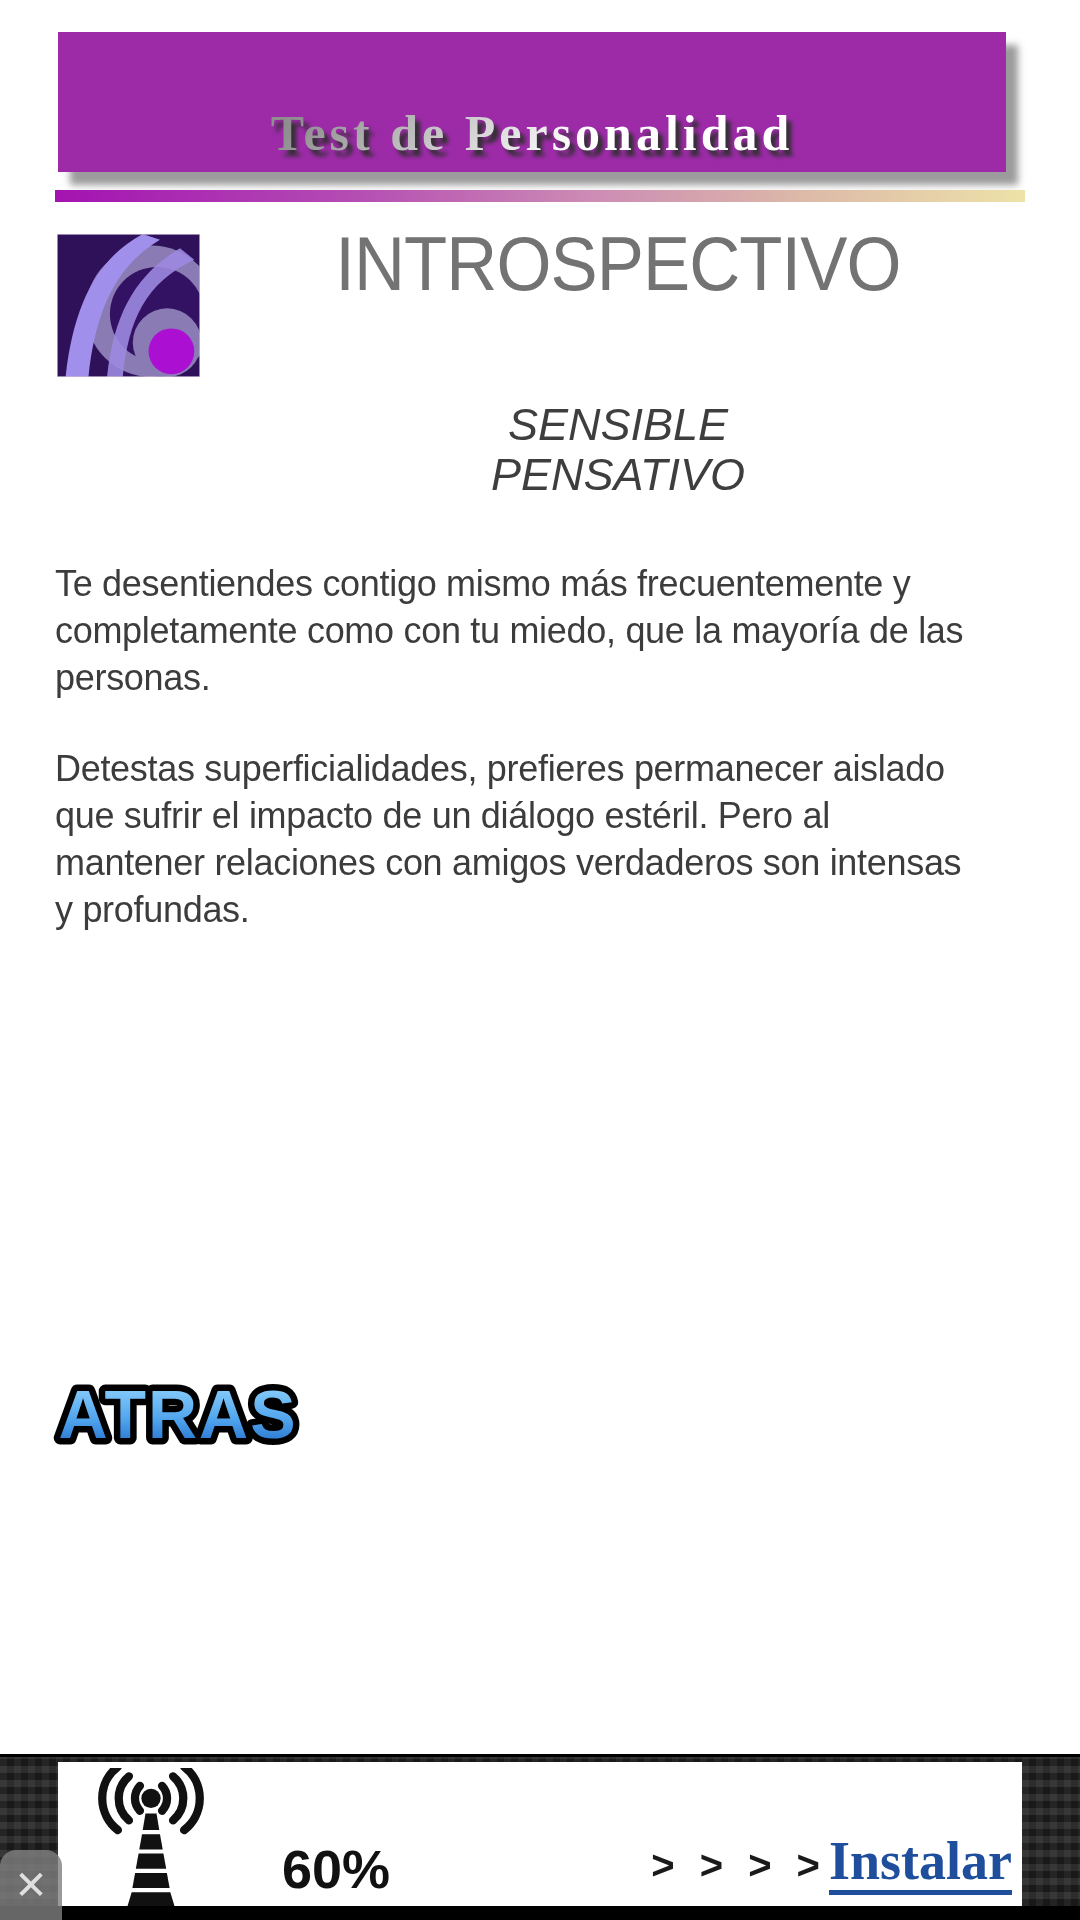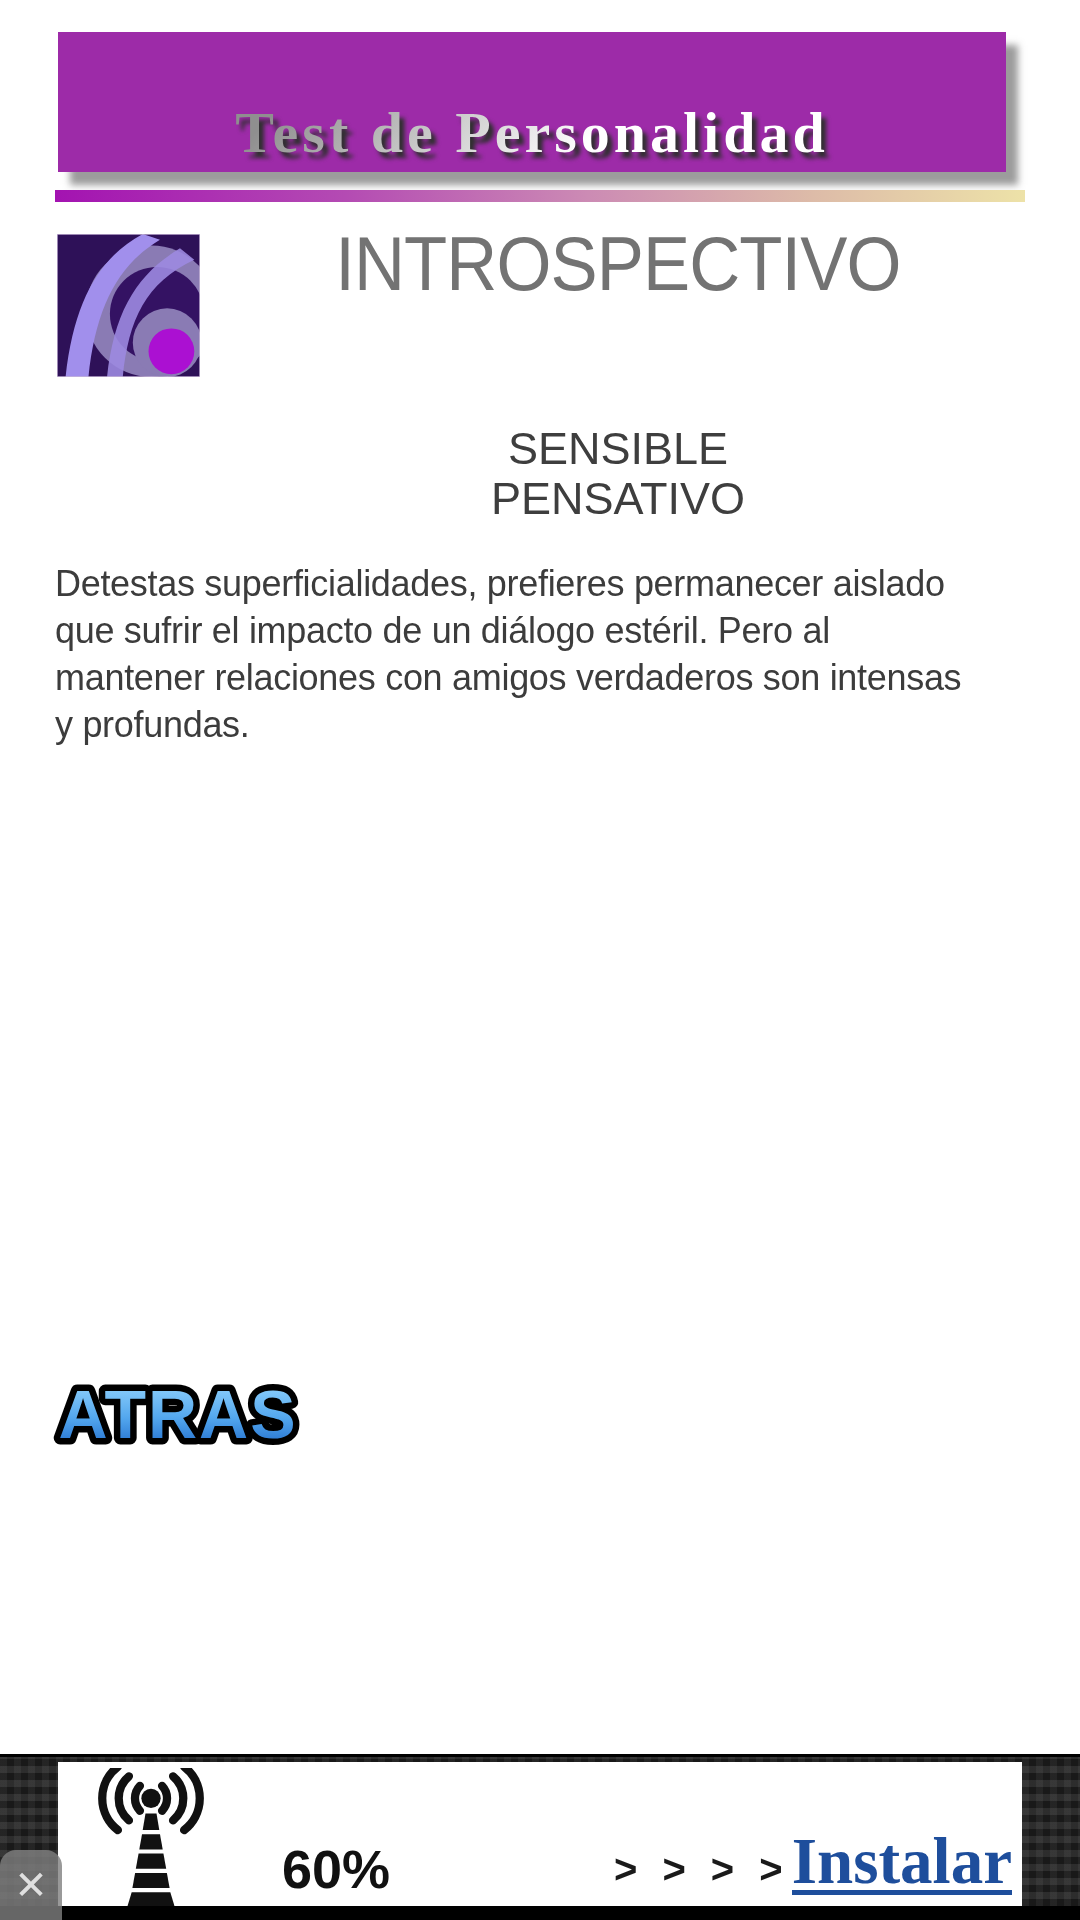--- a/index.html
+++ b/index.html
@@ -10,21 +10,21 @@
 
   
   .banner{
     position:absolute;left:58px;top:32px;width:948px;height:140px;
     background:#9D2BA8;
     box-shadow:12px 13px 7px rgba(75,75,75,.55);
     display:flex;align-items:flex-end;justify-content:center;
   }
   .banner-text{position:relative;white-space:nowrap;
     font-family:"Liberation Serif","DejaVu Serif",serif;font-weight:bold;
-    font-size:58px;letter-spacing:4px;line-height:78px;}
+    font-size:50px;letter-spacing:4px;line-height:78px;}
   .banner-text .shadow{
     position:absolute;left:5px;top:6px;color:#2f2f2f;filter:blur(2px);}
   .banner-text .face{
     position:relative;
     background:linear-gradient(135deg,#8f8f8f 8%,#ffffff 60%);
     -webkit-background-clip:text;background-clip:text;color:transparent;}
 
   
   .grad-bar{
     position:absolute;left:55px;top:190px;width:970px;height:12px;
@@ -32,23 +32,23 @@
   }
 
   
   .app-icon{position:absolute;left:57px;top:234px;width:143px;height:143px;}
   .page-title{
     position:absolute;left:200px;top:222px;width:836px;
     text-align:center;color:#737373;font-size:76px;line-height:84px;
     letter-spacing:-1px;}
   .page-title .squeeze{display:inline-block;transform:scaleX(.93);transform-origin:center;}
   .traits{
-    position:absolute;left:200px;top:424px;width:836px;
+    position:absolute;left:200px;top:400px;width:836px;
     text-align:center;color:#3E3E3E;font-size:45px;line-height:50px;
-    white-space:pre-line;}
+    white-space:pre-line;font-style:italic;}
 
   
   .paragraphs{position:absolute;left:55px;top:560px;width:1010px;}
   .para{
     margin:0 0 44px 0;color:#3C3C3C;font-size:36px;line-height:47px;
     letter-spacing:-0.3px;white-space:pre-line;}
 
   
   .back-button{position:absolute;left:48px;top:1356px;width:260px;height:112px;cursor:pointer;}
 
@@ -70,21 +70,21 @@
   .ad-percent{
     position:absolute;left:192px;top:78px;color:#111;font-weight:bold;
     font-size:54px;line-height:58px;margin-left:32px;}
   .ad-cta{
     position:absolute;right:10px;top:70px;display:flex;align-items:baseline;}
   .chevrons{
     color:#1a1a1a;font-weight:bold;font-size:40px;letter-spacing:7px;
     margin-right:2px;}
   .install-link{
     font-family:"Liberation Serif","DejaVu Serif",serif;font-weight:bold;
-    font-size:65px;line-height:58px;color:#1E4E9C;
+    font-size:54px;line-height:58px;color:#1E4E9C;
     border-bottom:5px solid #1E4E9C;cursor:pointer;}
   .black-bar{position:absolute;left:0;top:1906px;width:1080px;height:14px;background:#000;}
   .ad-close{
     position:absolute;left:0;top:1850px;width:62px;height:70px;
     background:rgba(128,128,128,.8);border-radius:16px 16px 0 0;
     display:flex;align-items:center;justify-content:center;cursor:pointer;z-index:5;}
   .ad-close span{color:#DFDFDF;font-size:40px;line-height:40px;}
 </style>
 </head>
 <body>
@@ -110,20 +110,23 @@
 </svg>
 
 <div class="page-title">
   <span class="squeeze">INTROSPECTIVO</span>
 </div>
 
 <div class="traits">SENSIBLE
 PENSATIVO</div>
 
 <div class="paragraphs">
+  <p class="para">Te desentiendes contigo mismo más frecuentemente y
+completamente como con tu miedo, que la mayoría de las
+personas.</p>
   <p class="para">Detestas superficialidades, prefieres permanecer aislado
 que sufrir el impacto de un diálogo estéril. Pero al
 mantener relaciones con amigos verdaderos son intensas
 y profundas.</p>
 </div>
 
 <div class="back-button">
   <svg width="260" height="112" viewBox="0 0 260 112">
     <defs>
       <linearGradient id="atrasGrad" x1="0" y1="0" x2="0" y2="1">

